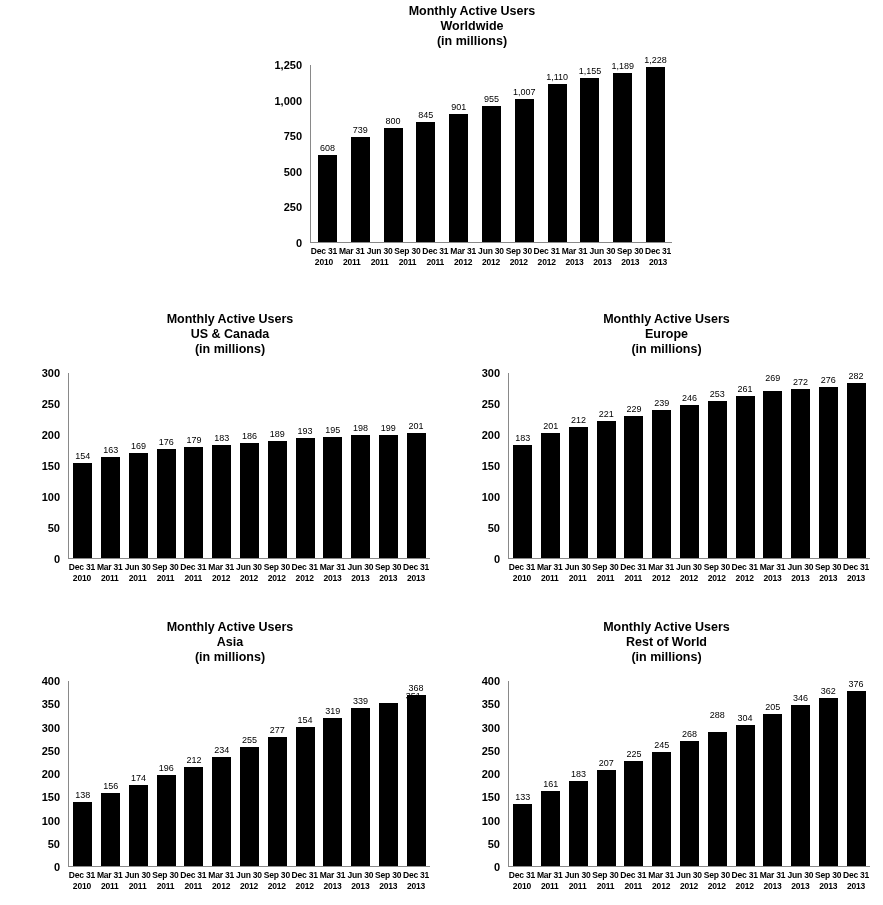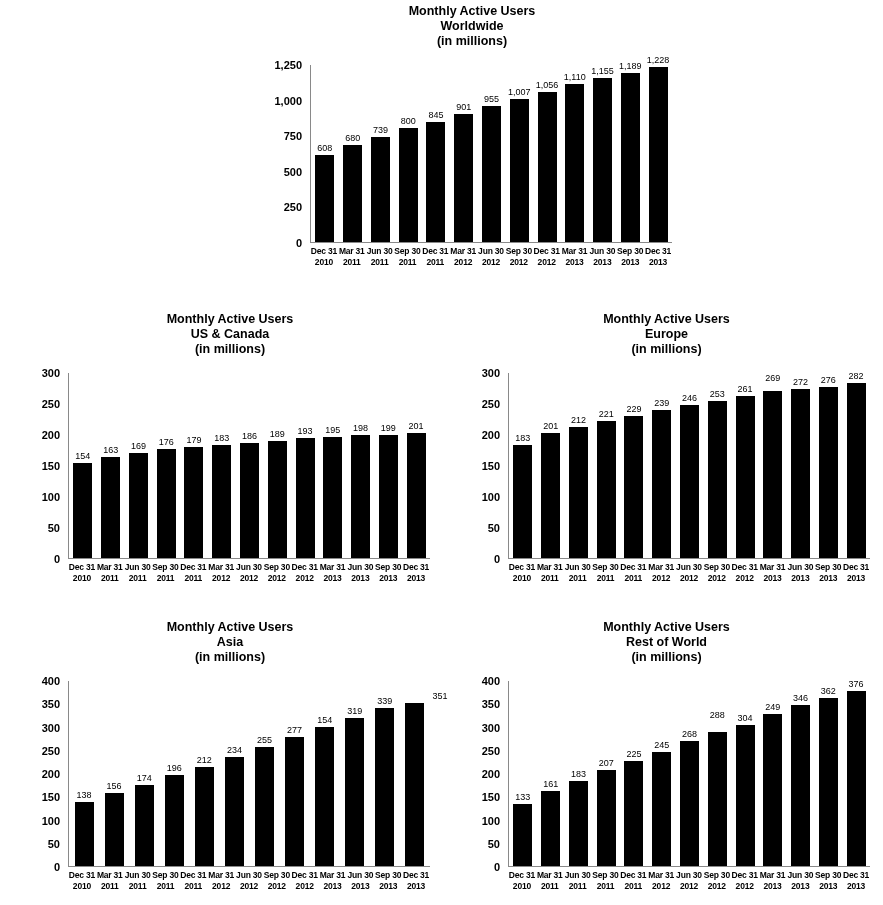--- a/index.html
+++ b/index.html
@@ -62,24 +62,20 @@
         <div class="y-tick" style="bottom: 100.8px;">750</div>
         <div class="y-tick" style="bottom: 136.4px;">1,000</div>
         <div class="y-tick" style="bottom: 172px;">1,250</div>
       </div>
       <div class="plot" style="height: 178px; border-color: rgb(137, 137, 137);">
         <div class="bar-slot">
           <div class="bar-value" style="bottom: 88.5792px;">608</div>
           <div class="bar" style="height: 86.5792px; background: rgb(0, 0, 0);"></div>
         </div>
         <div class="bar-slot">
-          <div class="bar-value" style="bottom: 98.832px;">680</div>
-          <div class="bar" style="height: 96.832px; background: rgb(0, 0, 0);"></div>
-        </div>
-        <div class="bar-slot">
           <div class="bar-value" style="bottom: 107.234px;">739</div>
           <div class="bar" style="height: 105.234px; background: rgb(0, 0, 0);"></div>
         </div>
         <div class="bar-slot">
           <div class="bar-value" style="bottom: 115.92px;">800</div>
           <div class="bar" style="height: 113.92px; background: rgb(0, 0, 0);"></div>
         </div>
         <div class="bar-slot">
           <div class="bar-value" style="bottom: 122.328px;">845</div>
           <div class="bar" style="height: 120.328px; background: rgb(0, 0, 0);"></div>
@@ -88,24 +84,20 @@
           <div class="bar-value" style="bottom: 130.302px;">901</div>
           <div class="bar" style="height: 128.302px; background: rgb(0, 0, 0);"></div>
         </div>
         <div class="bar-slot">
           <div class="bar-value" style="bottom: 137.992px;">955</div>
           <div class="bar" style="height: 135.992px; background: rgb(0, 0, 0);"></div>
         </div>
         <div class="bar-slot">
           <div class="bar-value" style="bottom: 145.397px;">1,007</div>
           <div class="bar" style="height: 143.397px; background: rgb(0, 0, 0);"></div>
-        </div>
-        <div class="bar-slot">
-          <div class="bar-value" style="bottom: 152.374px;">1,056</div>
-          <div class="bar" style="height: 150.374px; background: rgb(0, 0, 0);"></div>
         </div>
         <div class="bar-slot">
           <div class="bar-value" style="bottom: 160.064px;">1,110</div>
           <div class="bar" style="height: 158.064px; background: rgb(0, 0, 0);"></div>
         </div>
         <div class="bar-slot">
           <div class="bar-value" style="bottom: 166.472px;">1,155</div>
           <div class="bar" style="height: 164.472px; background: rgb(0, 0, 0);"></div>
         </div>
         <div class="bar-slot">
@@ -485,20 +477,24 @@
           <div class="bar" style="height: 148.335px; background: rgb(0, 0, 0);"></div>
         </div>
         <div class="bar-slot">
           <div class="bar-value" style="bottom: 159.635px;">339</div>
           <div class="bar" style="height: 157.635px; background: rgb(0, 0, 0);"></div>
         </div>
         <div class="bar-slot">
           <div class="bar-value" style="bottom: 165.215px; margin-left: 25px;">351</div>
           <div class="bar" style="height: 163.215px; background: rgb(0, 0, 0);"></div>
         </div>
+        <div class="bar-slot">
+          <div class="bar-value" style="bottom: 173.12px;">368</div>
+          <div class="bar" style="height: 171.12px; background: rgb(0, 0, 0);"></div>
+        </div>
       </div>
     </div>
     <div class="x-axis">
       <div class="x-label">
         <div class="x-line1">Dec 31</div>
         <div class="x-line2">2010</div>
       </div>
       <div class="x-label">
         <div class="x-line1">Mar 31</div>
         <div class="x-line2">2011</div>
@@ -598,21 +594,21 @@
         </div>
         <div class="bar-slot">
           <div class="bar-value" style="bottom: 146px;">288</div>
           <div class="bar" style="height: 133.92px; background: rgb(0, 0, 0);"></div>
         </div>
         <div class="bar-slot">
           <div class="bar-value" style="bottom: 143.36px;">304</div>
           <div class="bar" style="height: 141.36px; background: rgb(0, 0, 0);"></div>
         </div>
         <div class="bar-slot">
-          <div class="bar-value" style="bottom: 154.055px;">249</div>
+          <div class="bar-value" style="bottom: 154.055px;">205</div>
           <div class="bar" style="height: 152.055px; background: rgb(0, 0, 0);"></div>
         </div>
         <div class="bar-slot">
           <div class="bar-value" style="bottom: 162.89px;">346</div>
           <div class="bar" style="height: 160.89px; background: rgb(0, 0, 0);"></div>
         </div>
         <div class="bar-slot">
           <div class="bar-value" style="bottom: 170.33px;">362</div>
           <div class="bar" style="height: 168.33px; background: rgb(0, 0, 0);"></div>
         </div>

